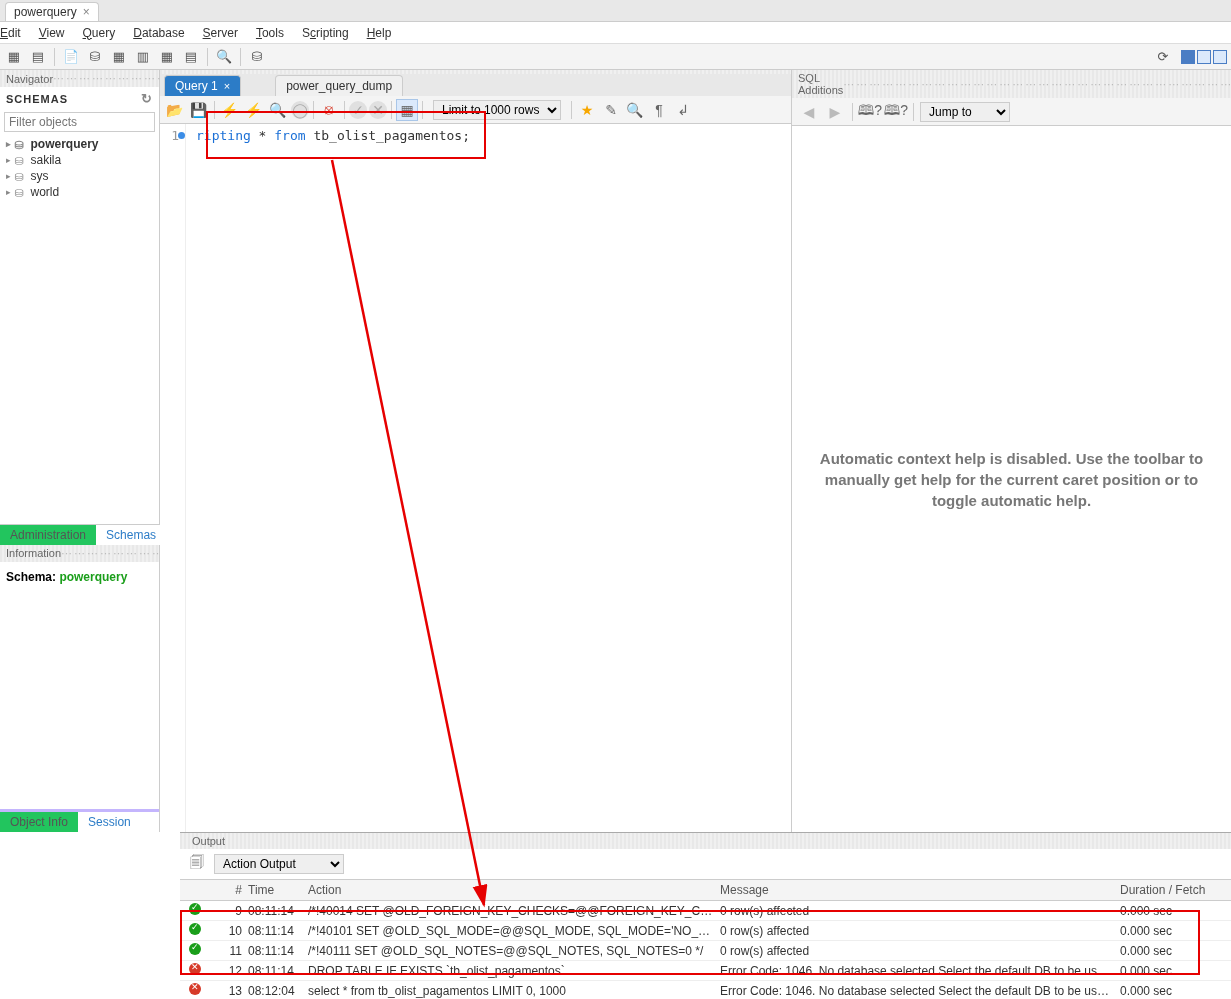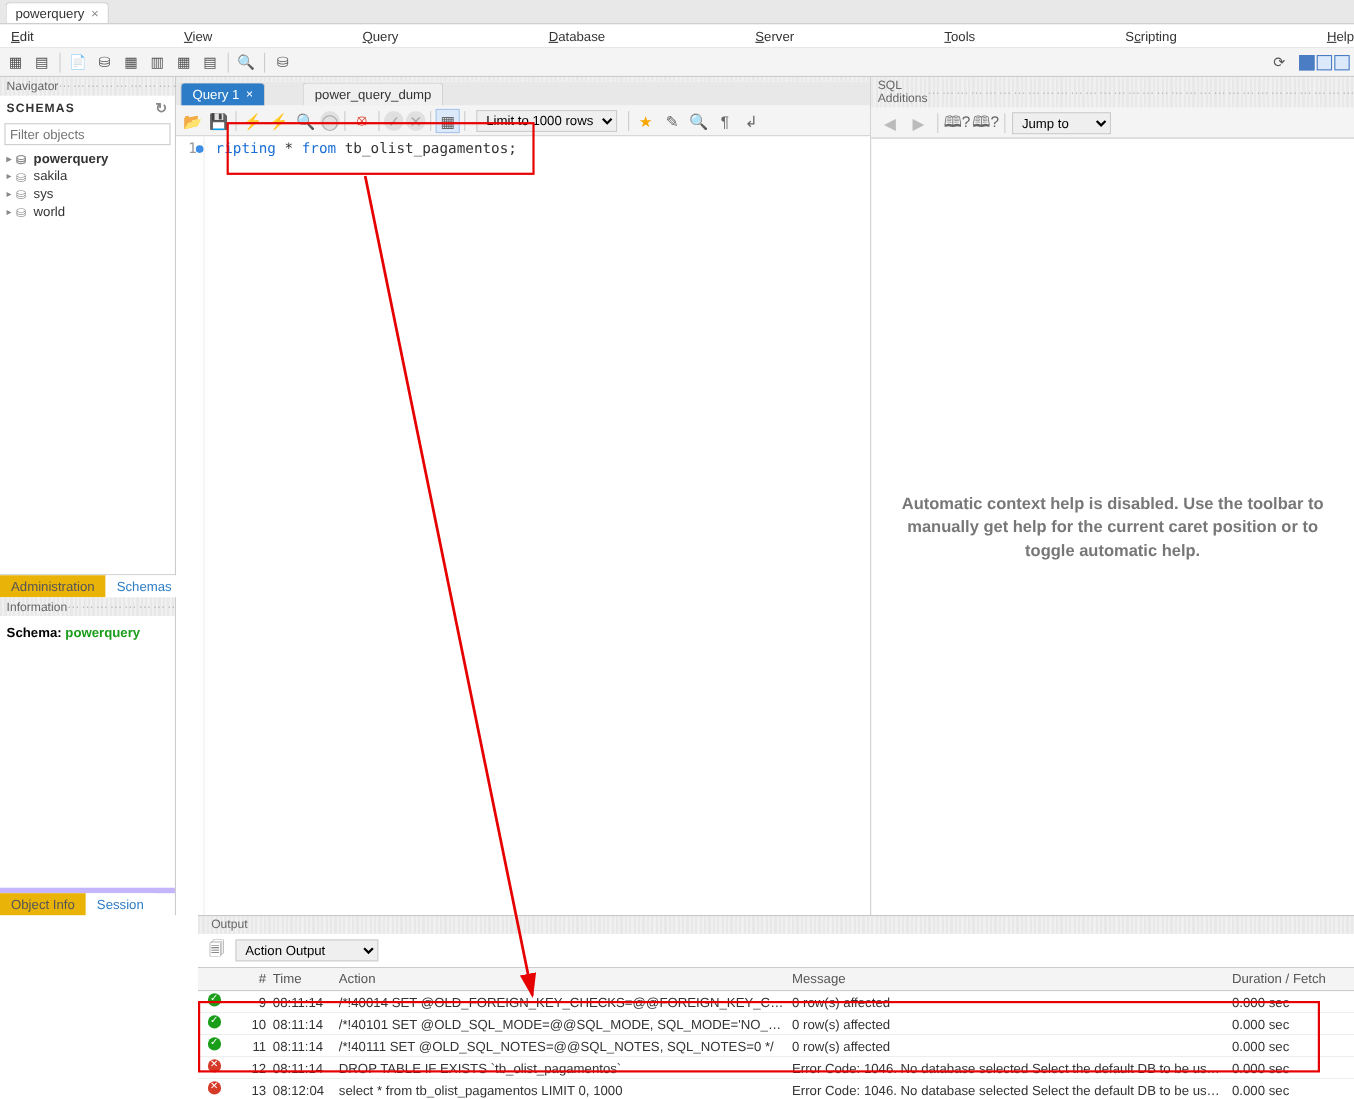--- a/index.html
+++ b/index.html
@@ -1,20 +1,20 @@
 <!DOCTYPE html>
 <html><head>
 <meta charset="utf-8">
 <style>
 * { box-sizing: border-box; margin: 0; padding: 0; }
 body { font-family: "Segoe UI", Tahoma, sans-serif; font-size: 12px; color: #333; background: #fff; width: 1231px; height: 999px; overflow: hidden; position: relative; }
 .tab-bar { background: #e8e8e8; border-bottom: 1px solid #ccc; height: 22px; display: flex; align-items: flex-end; padding-left: 5px; }
 .conn-tab { background: #fff; border: 1px solid #ccc; border-bottom: none; border-radius: 4px 4px 0 0; padding: 2px 8px; font-size: 12px; display: flex; align-items: center; gap: 6px; }
 .conn-tab .close { color: #888; cursor: pointer; font-size: 12px; }
-.menu-bar { height: 22px; display: flex; align-items: center; padding-left: 10px; gap: 18px; border-bottom: 1px solid #ddd; justify-content: space-between; }
+.menu-bar { height: 22px; display: flex; align-items: center; gap: 18px; border-bottom: 1px solid #ddd; }
 .menu-bar span { cursor: pointer; }
 .menu-bar span u { text-decoration: underline; }
 .toolbar-main { height: 26px; display: flex; align-items: center; padding: 0 4px; border-bottom: 1px solid #ccc; background: #f4f4f4; gap: 4px; }
 .tb-icon { width: 20px; height: 20px; display: inline-flex; align-items: center; justify-content: center; color: #555; font-size: 13px; cursor: pointer; }
 .tb-sep { width: 1px; height: 18px; background: #ccc; margin: 0 2px; }
 .right-icons { margin-left: auto; display: flex; align-items: center; gap: 2px;}
 .layout-boxes { display: flex; gap: 2px; margin-left:6px;}
 .layout-box { width: 14px; height: 14px; border: 1px solid #4a7dc4; background: #dbe9fb; }
 .layout-box.filled { background: #4a7dc4; }
 .main { display: flex; height: 762px; width: 100%; }
@@ -23,26 +23,26 @@
 .panel-header .dots{letter-spacing:2px;color:#bbb;}
 .schemas-bar { display: flex; justify-content: space-between; align-items: center; padding: 4px 6px; font-weight: bold; font-size: 11px; letter-spacing: 1px; }
 .refresh { color: #888; font-size: 13px; cursor:pointer;}
 .filter-input { width: calc(100% - 8px); margin: 2px 4px; border: 1px solid #ccc; padding: 2px 4px; font-size: 12px; color:#888;}
 .schema-list { flex: 1; padding: 2px 0; }
 .schema-item { display: flex; align-items: center; padding: 1px 6px; cursor: pointer; gap: 4px;}
 .db-icon { width: 12px; height: 12px; display:inline-block;}
 .db-icon::before { content:"⛁"; font-size:11px; color:#888;}
 .schema-item.bold { font-weight: bold; }
 .sidebar-tabs { display: flex; border-top: 1px solid #ccc; }
-.sidebar-tab { padding: 3px 10px; font-size: 12px; cursor: pointer; color:#555; background:#eab308;}
+.sidebar-tab { padding: 3px 10px; font-size: 12px; cursor: pointer; color:#555; background:#22c55e;}
 .sidebar-tab.active { color: #2c7cc7; background: #fff; }
 .info-body { padding: 8px 6px; color:#444; font-size:12px;}
 .info-body b { color:#000;}
 .info-body .green { color: #1a9e1a; font-weight:bold;}
-.sidebar-bottom-tabs{display:flex;border-top:5px solid #c4b5fd;}
+.sidebar-bottom-tabs{display:flex;border-top:3px solid #c4b5fd;}
 .center { flex: 1; display: flex; flex-direction: column; position: relative; }
 .editor-tabs { height: 22px; background: #e8e8e8; display: flex; align-items: flex-end; padding-left: 4px; gap: 34px; }
 .ed-tab { padding: 3px 10px; font-size: 12px; background: #f0f0f0; border: 1px solid #ccc; border-bottom: none; border-radius: 4px 4px 0 0; display:flex; align-items:center; gap:6px;}
 .ed-tab.active { background: #2c7cc7; color: #fff; }
 .ed-tab .close { font-size: 11px; cursor:pointer;}
 .editor-toolbar { height: 28px; display: flex; align-items: center; background: #f4f4f4; border-bottom: 1px solid #ccc; padding: 0 4px; gap: 2px; }
 .et-icon { width: 22px; height: 22px; display: inline-flex; align-items: center; justify-content: center; font-size: 14px; color: #666; cursor: pointer; border:1px solid transparent;}
 .et-icon.bolt { color: #f7a700; }
 .et-icon.ring { border-radius:50%; background:#e0e0e0; color:#aaa; width:18px;height:18px;}
 .et-icon.highlight { border:1px solid #a9c6e8; background:#dbe9fb;}

